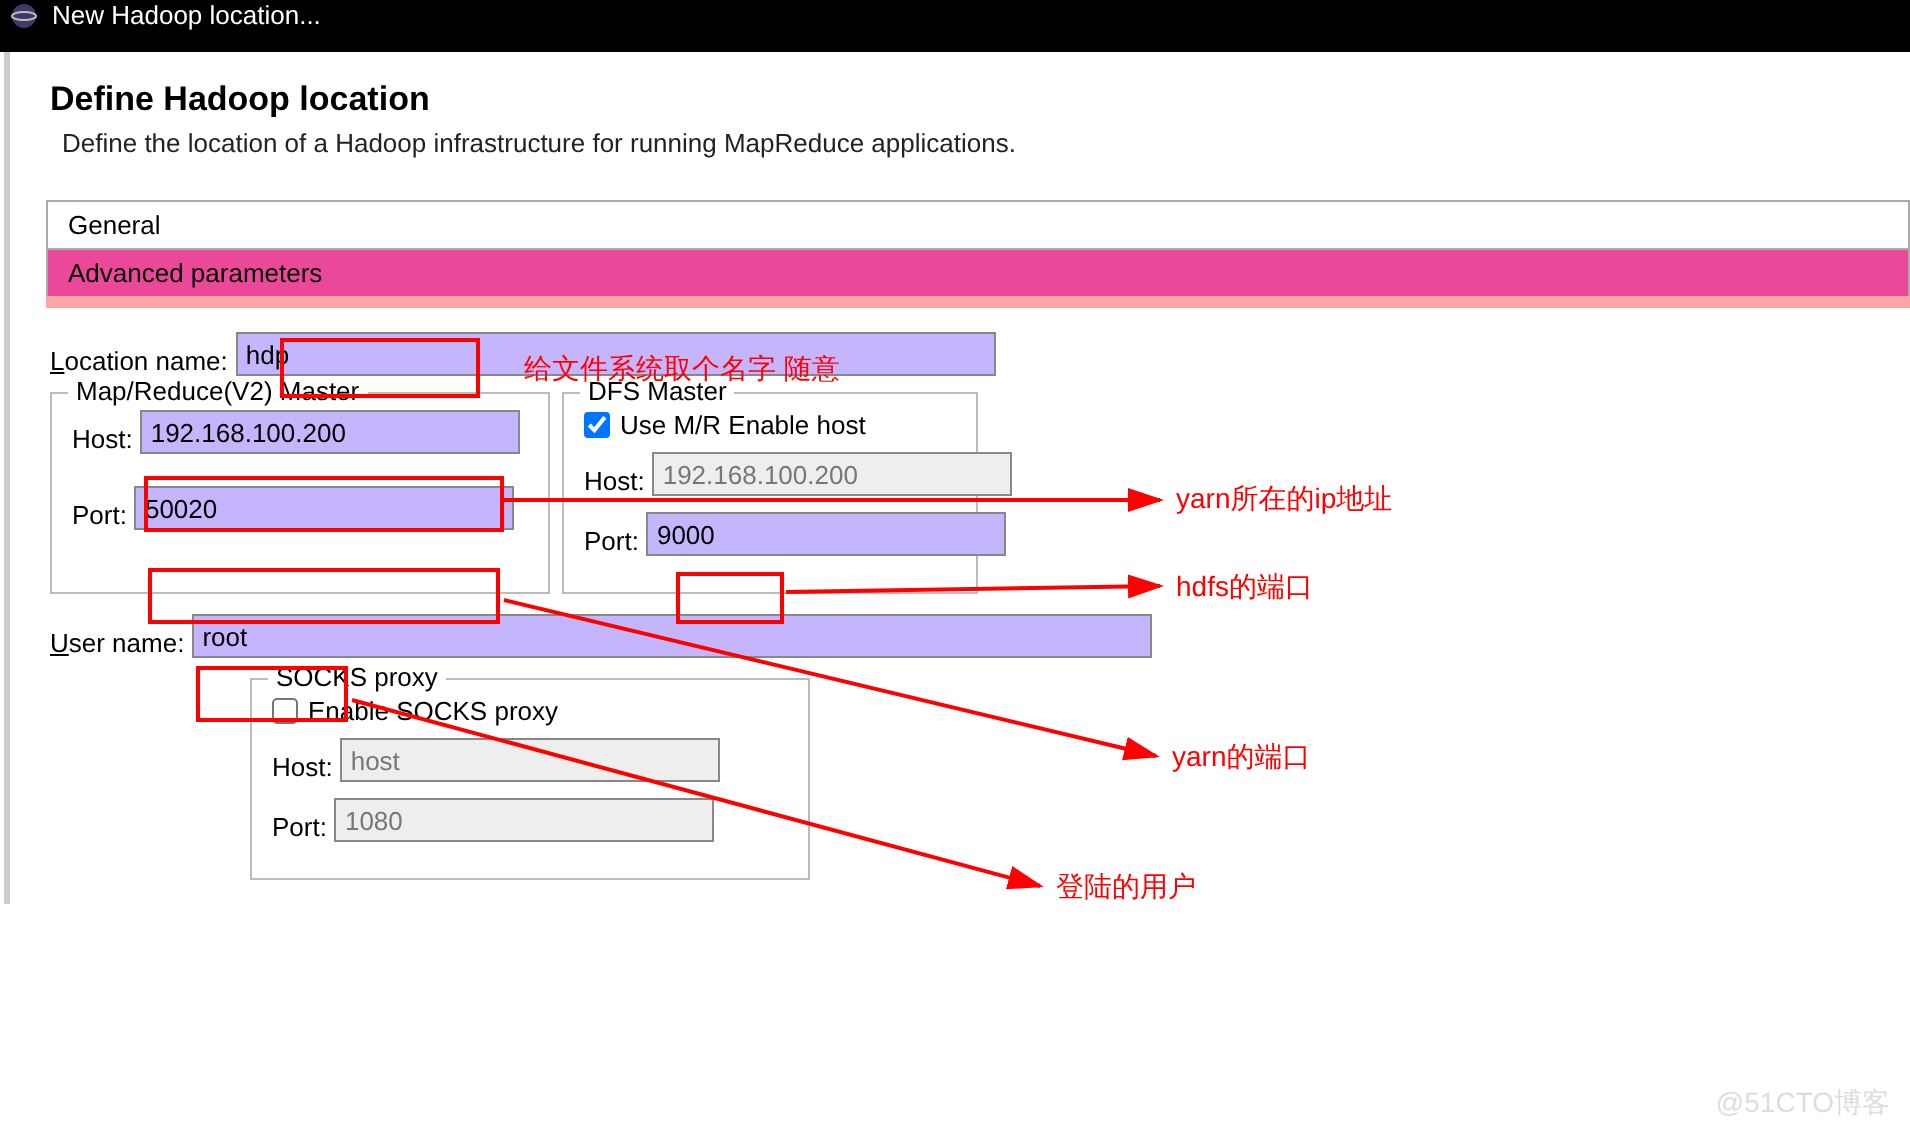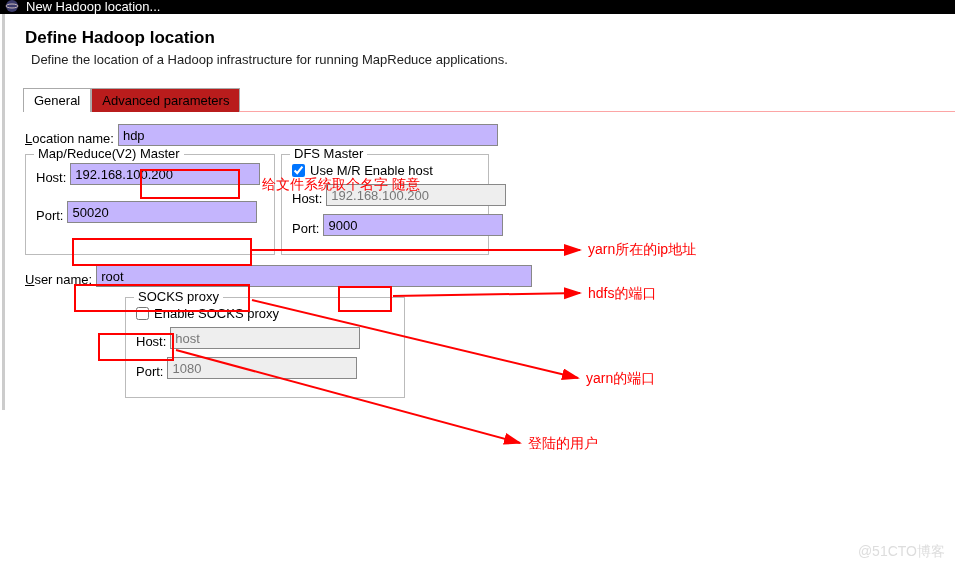--- a/index.html
+++ b/index.html
@@ -1,26 +1,26 @@
 <!DOCTYPE html>
 <html><head>
   <meta charset="utf-8">
   <style>
     * { box-sizing: border-box; margin: 0; padding: 0; }
     body { font-family: "Segoe UI", Tahoma, sans-serif; font-size: 13px; background: #fff; width: 955px; height: 567px; position: relative; overflow: hidden; }
-    .titlebar { background: #000; color: #fff; height: 14px; display: flex; align-items: flex-end; padding: 0 4px; }
+    .titlebar { background: #000; color: #fff; height: 26px; display: flex; align-items: flex-start; padding: 0 4px; }
     .titlebar .icon { width: 16px; height: 16px; margin-right: 6px; display:inline-block; }
     .content-area { border-left: 3px solid #ccc; margin-left: 2px; }
     .header { padding: 14px 20px 10px 20px; }
     .header h1 { font-size: 17px; font-weight: bold; margin-bottom: 4px; }
     .header p { font-size: 13px; color: #222; margin-left: 6px; }
-    .tabs { margin: 10px 0 0 18px; border-bottom: 1px solid #fca5a5; display: flex; }
+    .tabs { margin: 10px 0 0 18px; border-bottom: 7px solid #fca5a5; display: flex; flex-direction: column; }
     .tab { padding: 4px 10px; border: 1px solid #aaa; border-bottom: none; background: #fff; position: relative; top: 1px; font-size: 13px; }
     .tab.active { background: #fff; }
-    .tab.inactive { background: #b91c1c; }
+    .tab.inactive { background: #ec4899; }
     .form-area { padding: 12px 20px; position: relative; }
     .row { display: flex; align-items: flex-end; margin-bottom: 8px; }
     .row label { margin-right: 4px; white-space: nowrap; }
     .text-input { border: 1px solid #888; padding: 2px 4px; font-size: 13px; height: 22px; background: #c4b5fd; }
     .text-input.disabled { background: #eee; color: #777; }
     .fieldset { border: 1px solid #bbb; padding: 8px 10px 10px 10px; position: relative; }
     .fieldset .legend { position: absolute; top: -9px; left: 8px; background: #fff; padding: 0 4px; font-size: 13px; }
     .masters { display: flex; gap: 0; margin-bottom: 10px; }
     .masters .fieldset { flex: 0 0 auto; }
     .mr-master { width: 250px; }
@@ -90,21 +90,21 @@
       </div>
       <div class="row">
         <label>Port:</label>
         <input class="text-input" style="width: 180px;" value="9000">
       </div>
     </div>
   </div>
 
   <div class="row" style="margin-top:6px;">
     <label><span class="under">U</span><span>ser name:</span></label>
-    <input class="text-input" style="width: 436px;" value="root">
+    <input class="text-input" style="width: 480px;" value="root">
   </div>
 
   <div class="fieldset" style="width:280px; margin-left:100px; margin-top:10px;">
     <span class="legend">SOCKS proxy</span>
     <div class="checkbox-row">
       <input type="checkbox" style="">
       <label>Enable SOCKS proxy</label>
     </div>
     <div class="row">
       <label>Host:</label>

